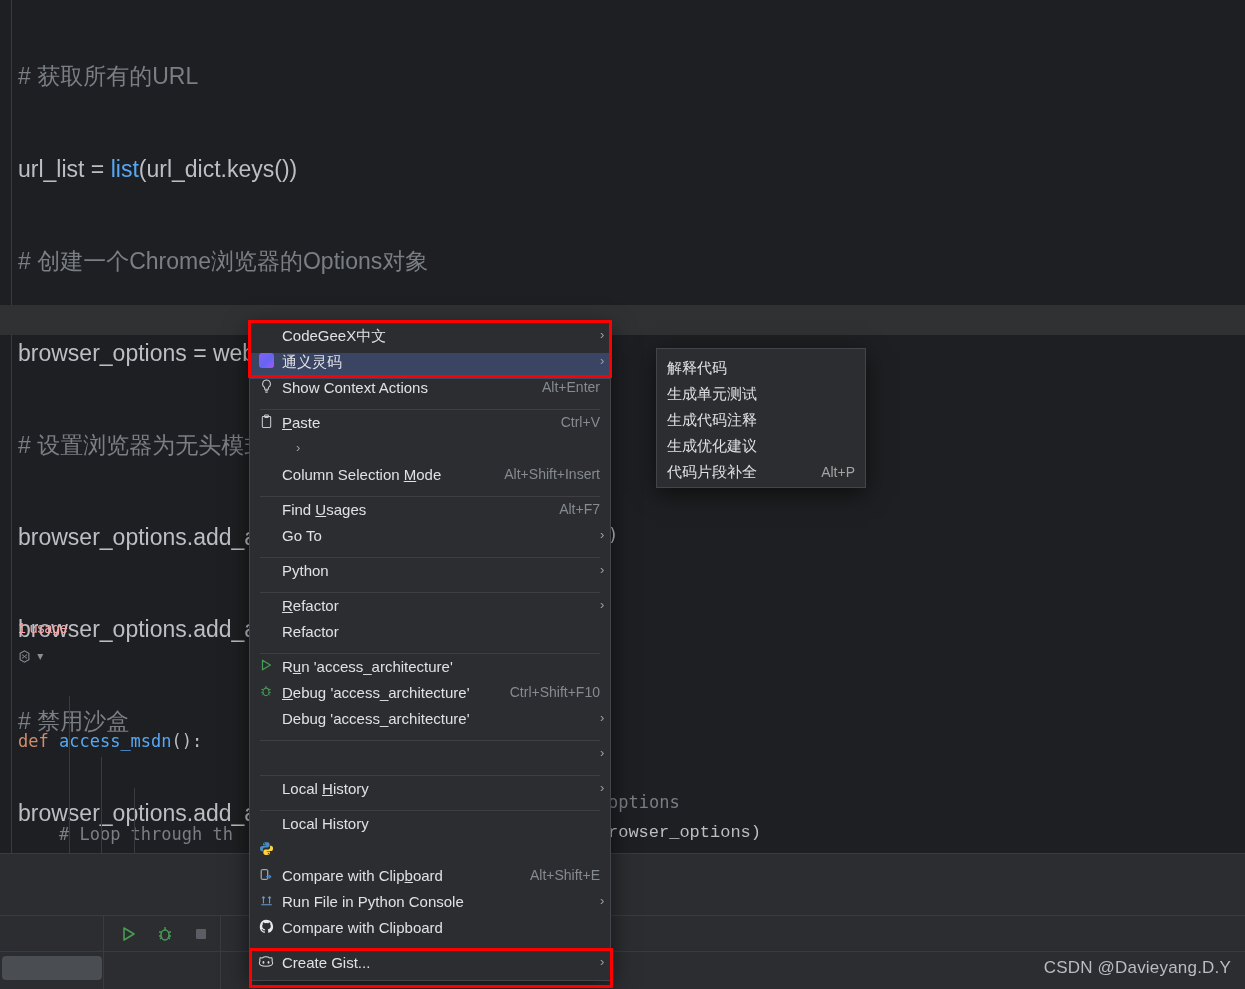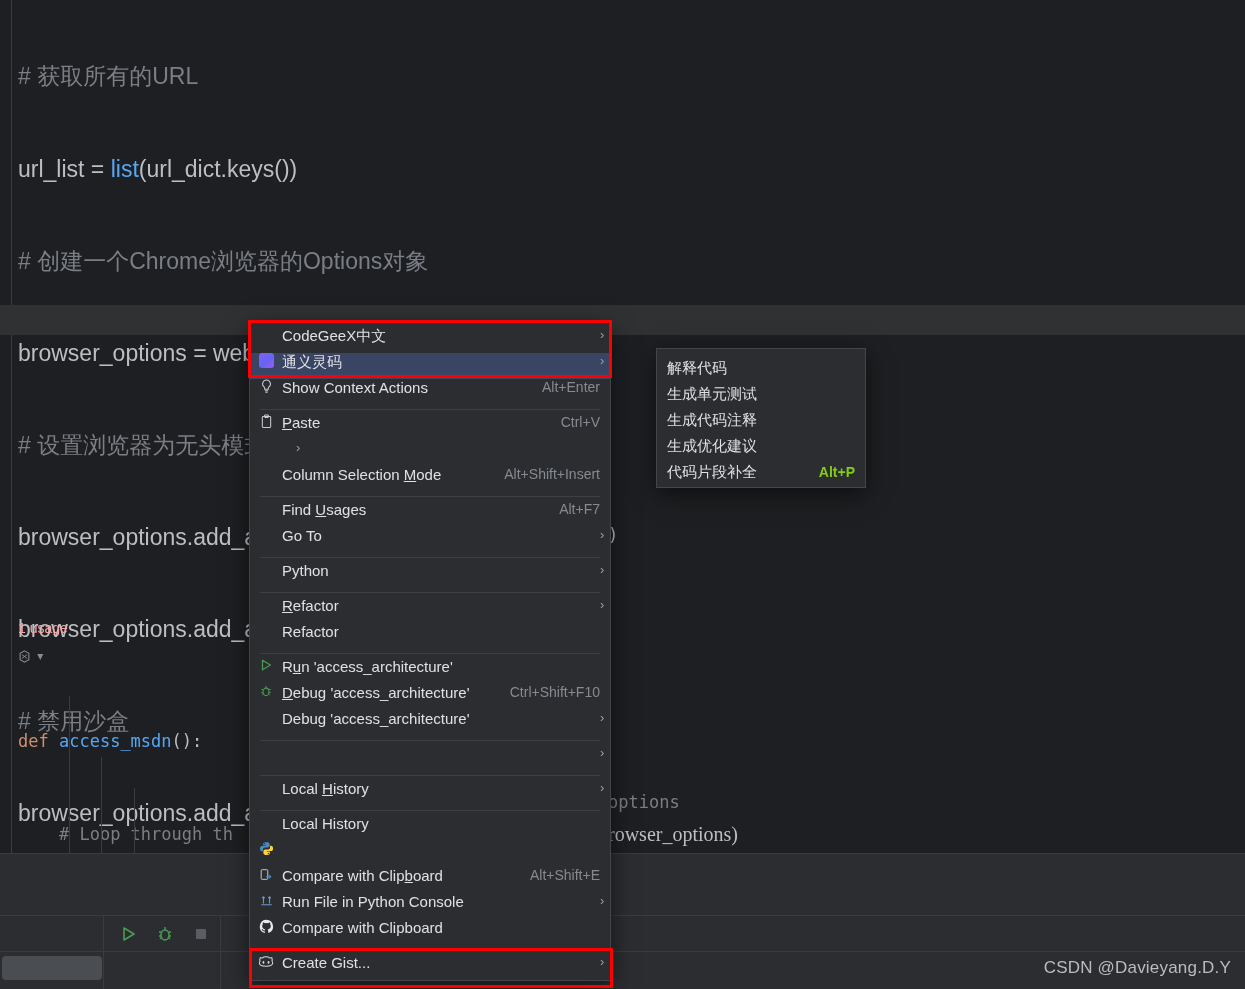--- a/index.html
+++ b/index.html
@@ -99,21 +99,21 @@
   
   .submenu{
     position:absolute; left:608px; top:348px; width:210px; height:140px;
     background:#2b2d30; border:1px solid #43454a;
     box-shadow:0 6px 22px rgba(0,0,0,.55);
     padding:6px 0; z-index:45;
     font-size:15px; color:#dfe1e5;margin-left:48px;
   }
   .smi{ display:flex; align-items:center; height:26px; padding:0 10px; }
   .smi .lb{ flex:1; white-space:nowrap; }
-  .smi .sc{ color:#84cc16; font-size:14px;font-weight:bold; }
+  .smi .sc{ color:#a3a3a3; font-size:14px; }
 
   .tongyi-icon{
     width:15px; height:15px; border-radius:3px;
     background:linear-gradient(135deg,#8b5cf6 0%,#6366f1 55%,#a855f7 100%);
     display:inline-block;
   }
   .py-icon{ width:15px;height:15px; display:block; }
 </style>
 </head>
 <body>
@@ -139,21 +139,21 @@
       
       
       
       
       
       
     </div>
 
     <div style="position:absolute;left:608px;top:525px;font-family:'DejaVu Sans Mono',monospace;font-size:17px;color:#bcbec4;">)</div>
     <div style="position:absolute;left:608px;top:792px;font-family:'DejaVu Sans Mono',monospace;font-size:17px;color:#7a7e85;">options</div>
-    <div style="position:absolute;left:608px;top:823px;font-family:Liberation Serif, serif;font-size:20px;color:#bcbec4;">rowser_options)</div>
+    <div style="position:absolute;left:608px;top:823px;font-family:Liberation Mono, monospace;font-size:17px;color:#bcbec4;">rowser_options)</div>
 
     <div class="usage">1 usage</div>
     <div class="gut-icon">
       <svg width="17" height="15" viewBox="0 0 24 24" fill="none" style="vertical-align:middle">
         <path d="M12 3l7 4v10l-7 4-7-4V7z" stroke="#8a8d93" stroke-width="1.7" fill="none"></path>
         <path d="M8 9l8 6M16 9l-8 6" stroke="#8a8d93" stroke-width="1.5"></path>
       </svg>
       <span style="font-size:12px;color:#8a8d93;">▾</span>
     </div>
 

